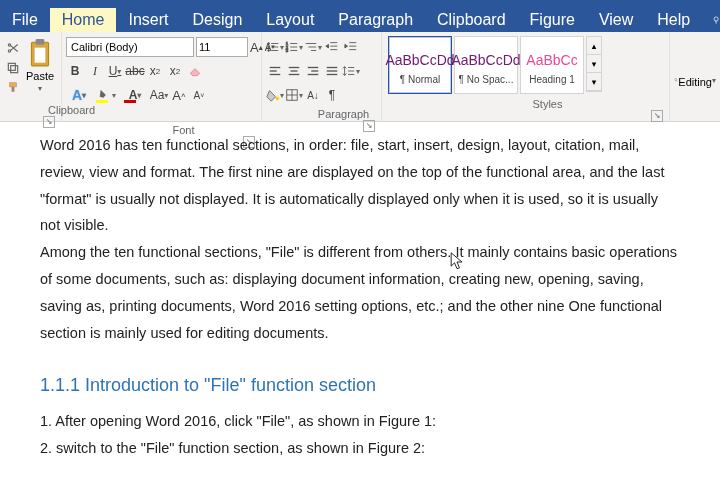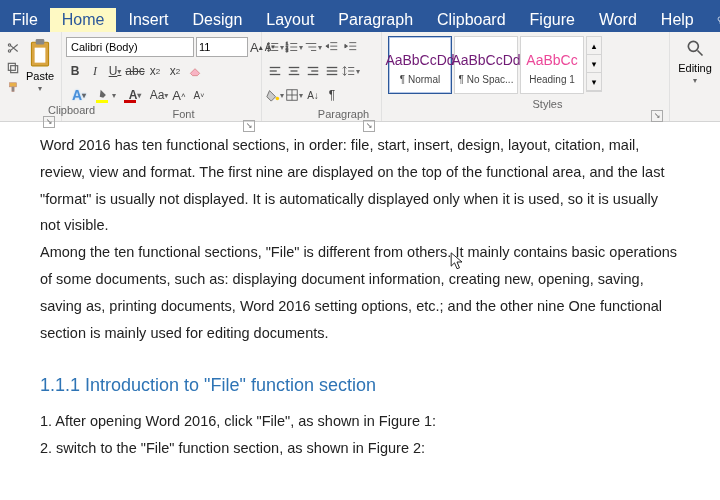--- a/index.html
+++ b/index.html
@@ -20,42 +20,42 @@
 .group-label { text-align:center; font-size:11px; color:#666; padding:2px 0 14px; position:relative;margin-left:44px;}
 .group-label .dlauncher { position:absolute; right:2px; bottom:2px; width:12px; height:12px; border:1px solid #aaa; font-size:8px; line-height:10px; text-align:center; color:#666;}
 
 .clipboard { width: 62px; gap: 6px; }
 .clipboard .paste { display:flex; flex-direction:column; align-items:center; gap:2px; padding-top:4px;}
 .clipboard .paste svg { width:28px; height:30px; }
 .clipboard .paste span { font-size:11px; }
 .clipboard .side { display:flex; flex-direction:column; gap:4px; padding-top:6px;}
 .clipboard .side div { width:18px; height:16px; display:flex; align-items:center; justify-content:center;}
 
-.font { width: 200px; }
+.font { width: 200px; gap: 16px; }
 .font .row { display:flex; align-items:center; gap:2px; height:22px; }
 .font select, .font input { height:20px; border:1px solid #ababab; font-size:11px; background:#fff;}
 .font .fontname { width:128px; padding:0 4px;}
 .font .fontsize { width:52px; padding:0 2px;}
 .smallbtn { width:18px; height:20px; display:inline-flex; align-items:center; justify-content:center; font-size:12px; color:#444; cursor:pointer;}
 .smallbtn svg { width:14px; height:14px; }
 
 .para { width: 120px; }
 .para .row { display:flex; align-items:center; gap:1px; height:22px; }
 
 .styles { flex:1; min-width: 208px;}
 .styles .gallery { display:flex; gap:2px; padding:2px; align-items:flex-start;}
 .style-item { width:64px; height:58px; border:1px solid #d4d4d4; background:#fff; display:flex; flex-direction:column; align-items:center; justify-content:center; padding:2px; cursor:pointer;}
 .style-item.sel { border:1px solid #2b579a; box-shadow: inset 0 0 0 1px #b4c7e7;}
 .style-item .preview { font-size:14px; color:#701a75; height:28px; display:flex; align-items:center; overflow:hidden;}
 .style-item .preview.heading { color:#ec4899; font-size:14px;}
 .style-item .lbl { font-size:10px; color:#444; white-space:nowrap; overflow:hidden; max-width:100%;}
 .styles .more { width:16px; display:flex; flex-direction:column; border:1px solid #d4d4d4;}
 .styles .more div { height:18px; border-bottom:1px solid #d4d4d4; font-size:9px; text-align:center; line-height:18px;}
 
-.editing { width: 50px; display:flex; flex-direction:column; align-items:center; justify-content:flex-start; padding-top:6px;}
+.editing { width: 50px; display:flex; flex-direction:row; align-items:center; justify-content:flex-start; padding-top:6px;}
 .editing svg { width:20px; height:20px;}
 .editing span { font-size:11px; margin-top:4px;}
 
 .doc { padding: 10px 40px 0; font-size: 14.5px; color:#222; line-height: 1.85; position:relative; height: calc(500px - 122px); overflow:hidden;}
 .doc p { margin: 0; }
 .doc h3 { color:#2e74b5; font-weight:400; font-size:18px; margin-top:22px; margin-bottom:6px;}
 .doc .step { font-size:14.5px; line-height:1.9;}
 
 .cursor-arrow { position:absolute; width:14px; height:20px; pointer-events:none;}
 
@@ -70,21 +70,21 @@
 
 <div class="menubar">
   <div class="tab">File</div>
   <div class="tab active">Home</div>
   <div class="tab">Insert</div>
   <div class="tab">Design</div>
   <div class="tab">Layout</div>
   <div class="tab">Paragraph</div>
   <div class="tab">Clipboard</div>
   <div class="tab">Figure</div>
-  <div class="tab">Word</div>
+  <div class="tab">View</div>
   <div class="tab">Help</div>
   <div class="tellme">
     <svg width="14" height="14" viewBox="0 0 24 24" fill="none" stroke="#fff" stroke-width="2">
         <circle cx="12" cy="9" r="6"></circle>
         <path d="M9 17h6M10 21h4"></path>
       </svg>
     <span>Tell me</span>
   </div>
   <div class="spacer"></div>
   <div class="share">

